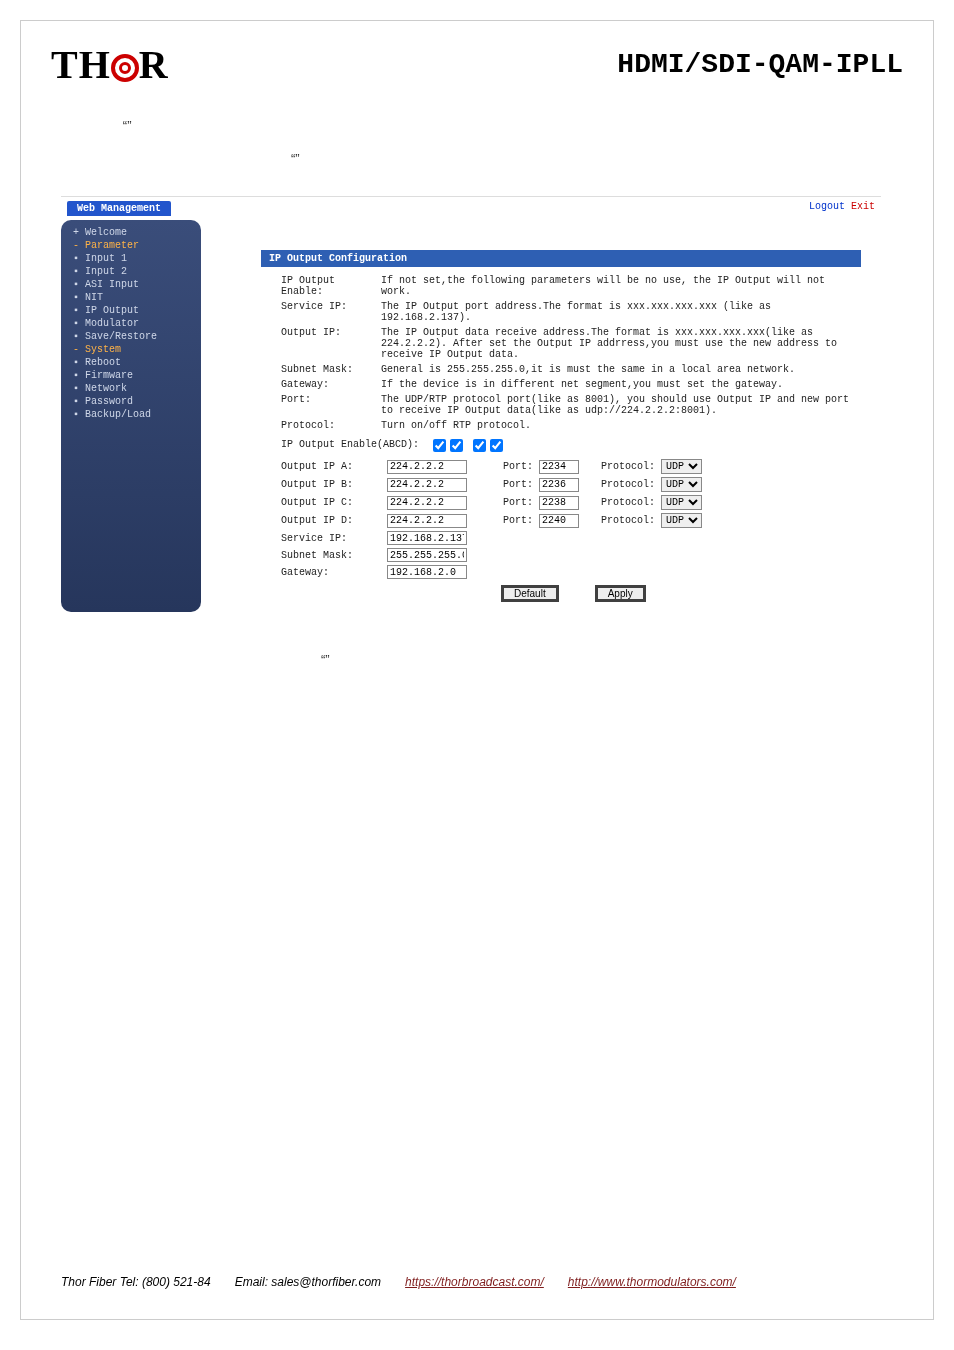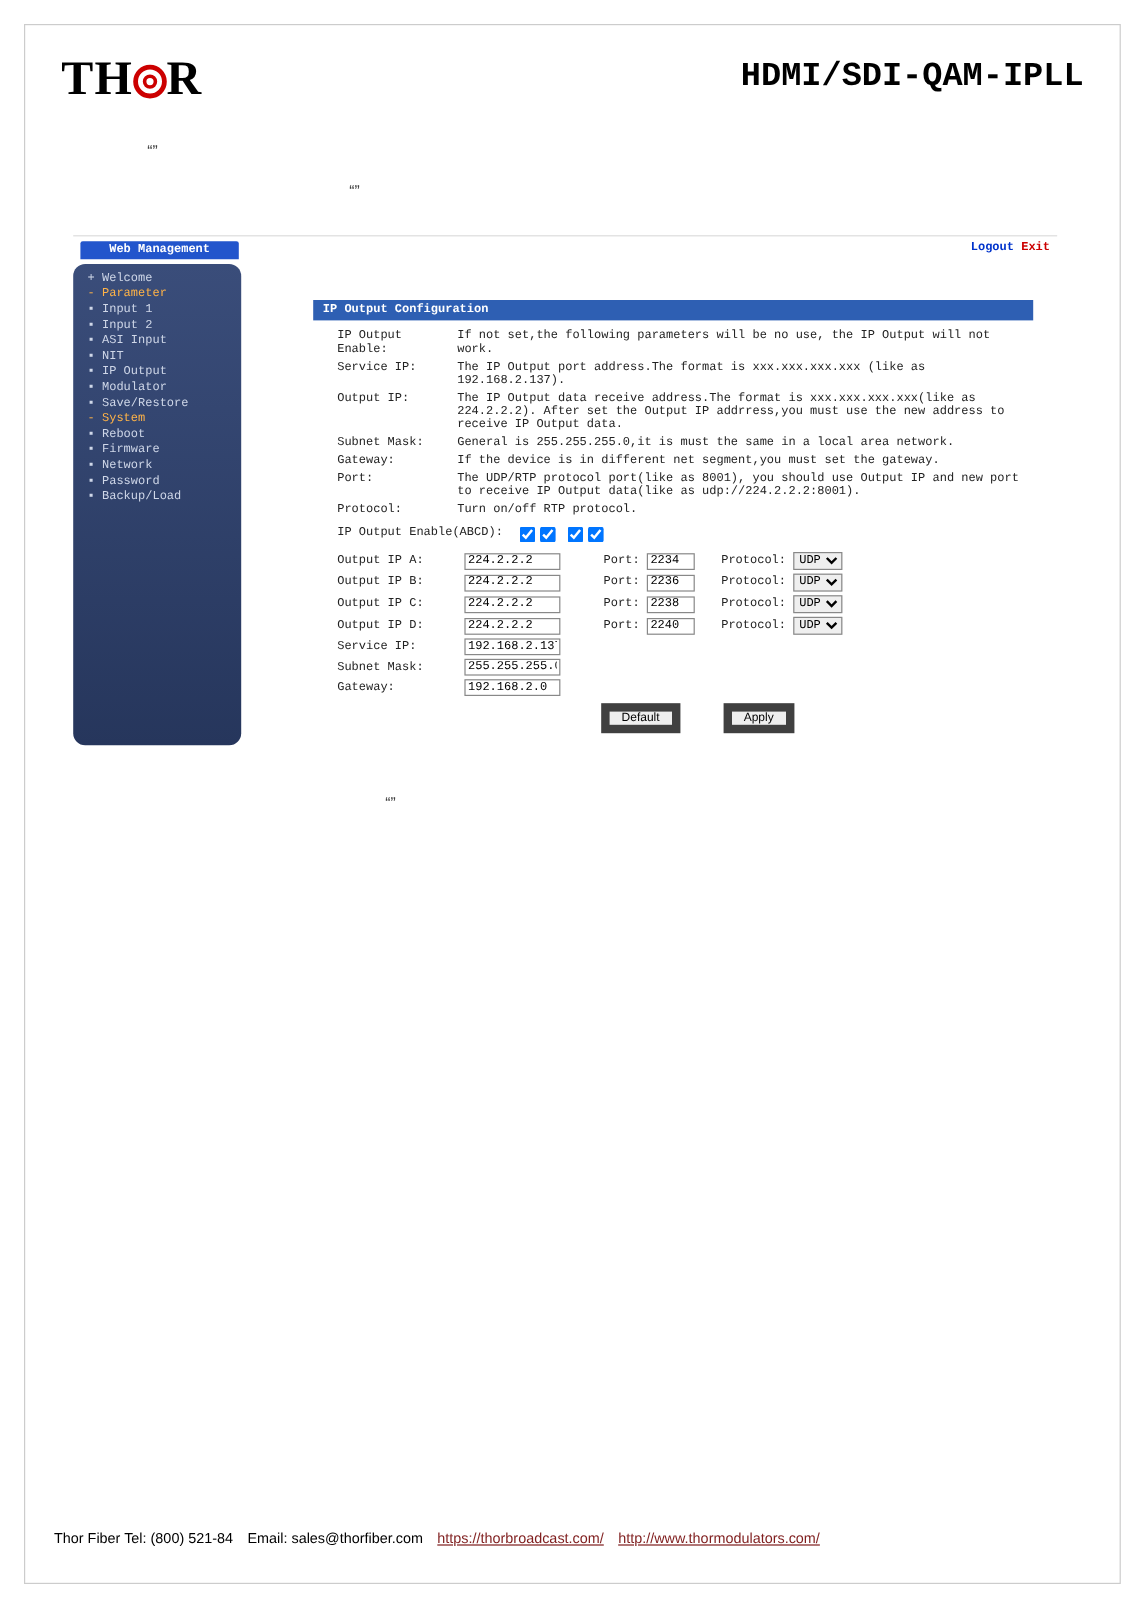--- a/index.html
+++ b/index.html
@@ -8,43 +8,43 @@
   .head { display: flex; justify-content: space-between; align-items: center; margin-bottom: 30px; }
   .logo { font-family: Georgia, serif; font-size: 40px; font-weight: bold; letter-spacing: 1px; }
   .logo .oh { display:inline-block; width:28px; height:28px; border:4px solid #c00; border-radius:50%; position:relative; vertical-align:-4px; }
   .logo .oh::before{content:""; position:absolute; inset:4px; border:3px solid #c00; border-radius:50%;}
   .ptitle { font-family: Liberation Mono, monospace; font-size: 28px; font-weight: bold; }
   .body-text { font-size: 13px; color: #333; margin: 20px 0 30px 40px; }
   .body-text p { margin-bottom: 18px; }
   .body-hidden { color: #fff; }
   .screenshot { margin: 10px 0 10px 10px; width: 820px; font-size: 10px; font-family: "SimSun","NSimSun","Courier New",monospace; border-top:1px solid #ddd;}
   .titlebar { display:flex; justify-content:space-between; padding:4px 6px; }
-  .wm-label { background:#2255cc; color:#fff; padding:2px 24px; font-size:10px; font-weight:bold; border-radius:2px 2px 0 0;}
-  .top-links span { font-weight:bold; }
+  .wm-label { background:#2255cc; color:#fff; padding:2px 10px; font-size:10px; font-weight:bold; border-radius:2px 2px 0 0;}
+  .top-links span { font-weight:normal; }
   .pane { display:flex; }
   .sidebar { width:140px; background:linear-gradient(#3a4d7a,#26365c); padding:6px 4px 40px 4px; color:#cfd7e8;border-radius:10px;}
   .sidebar li { list-style:none; padding:1px 0 1px 8px; font-size:10px;}
   .sidebar li.b::before{content:"\25aa  "; color:#cfd7e8;}
   .sidebar li.h { color:#ffb347; }
   .sidebar li.h::before{content:"-  ";}
   .sidebar li.w::before{content:"+  "; color:#cfd7e8;}
   .content { flex:1; padding:30px 20px 10px 60px; font-size:10px; color:#222;}
   .panel-title { background:#2e5fb3; color:#fff; padding:3px 8px; font-weight:bold; font-size:10px; margin-bottom:8px;}
   .row { display:flex; margin-bottom:4px;}
   .lbl { width:100px; flex-shrink:0;margin-left:20px;}
   .desc { flex:1;}
   input[type=text]{ border:1px solid #888; font-size:10px; padding:0 2px; width:80px; height:14px; font-family:inherit;}
   select { border:1px solid #888; font-size:10px; height:15px; font-family:inherit;}
   input[type=checkbox]{margin:0 2px;}
   .outrow{display:flex; align-items:center; gap:6px; margin-bottom:3px;}
   .outrow .lbl{width:100px;}
   .btnrow{margin-top:6px; padding-left:240px;}
-  .btnrow input{border:7px solid #404040; background:#eee; font-size:10px; padding:0 10px; margin-right:30px;}
+  .btnrow input{border:3px solid #404040; background:#eee; font-size:10px; padding:0 10px; margin-right:30px;}
   .after-text { font-size:13px; color:#fff; margin:40px 0 0 40px;}
-  .footer { position:absolute; bottom:30px; left:24px; right:40px; font-size:12px; display:flex; gap:12px; }
+  .footer { position:absolute; bottom:30px; left:40px; right:40px; font-size:12px; display:flex; gap:24px;font-style:italic; }
   .footer a { color:#7f1d1d; }
 </style>
 </head>
 <body>
 
 <div class="page">
   <div class="head">
     <div class="logo">
       <span>TH</span><span class="oh"></span><span>R</span>
     </div>

